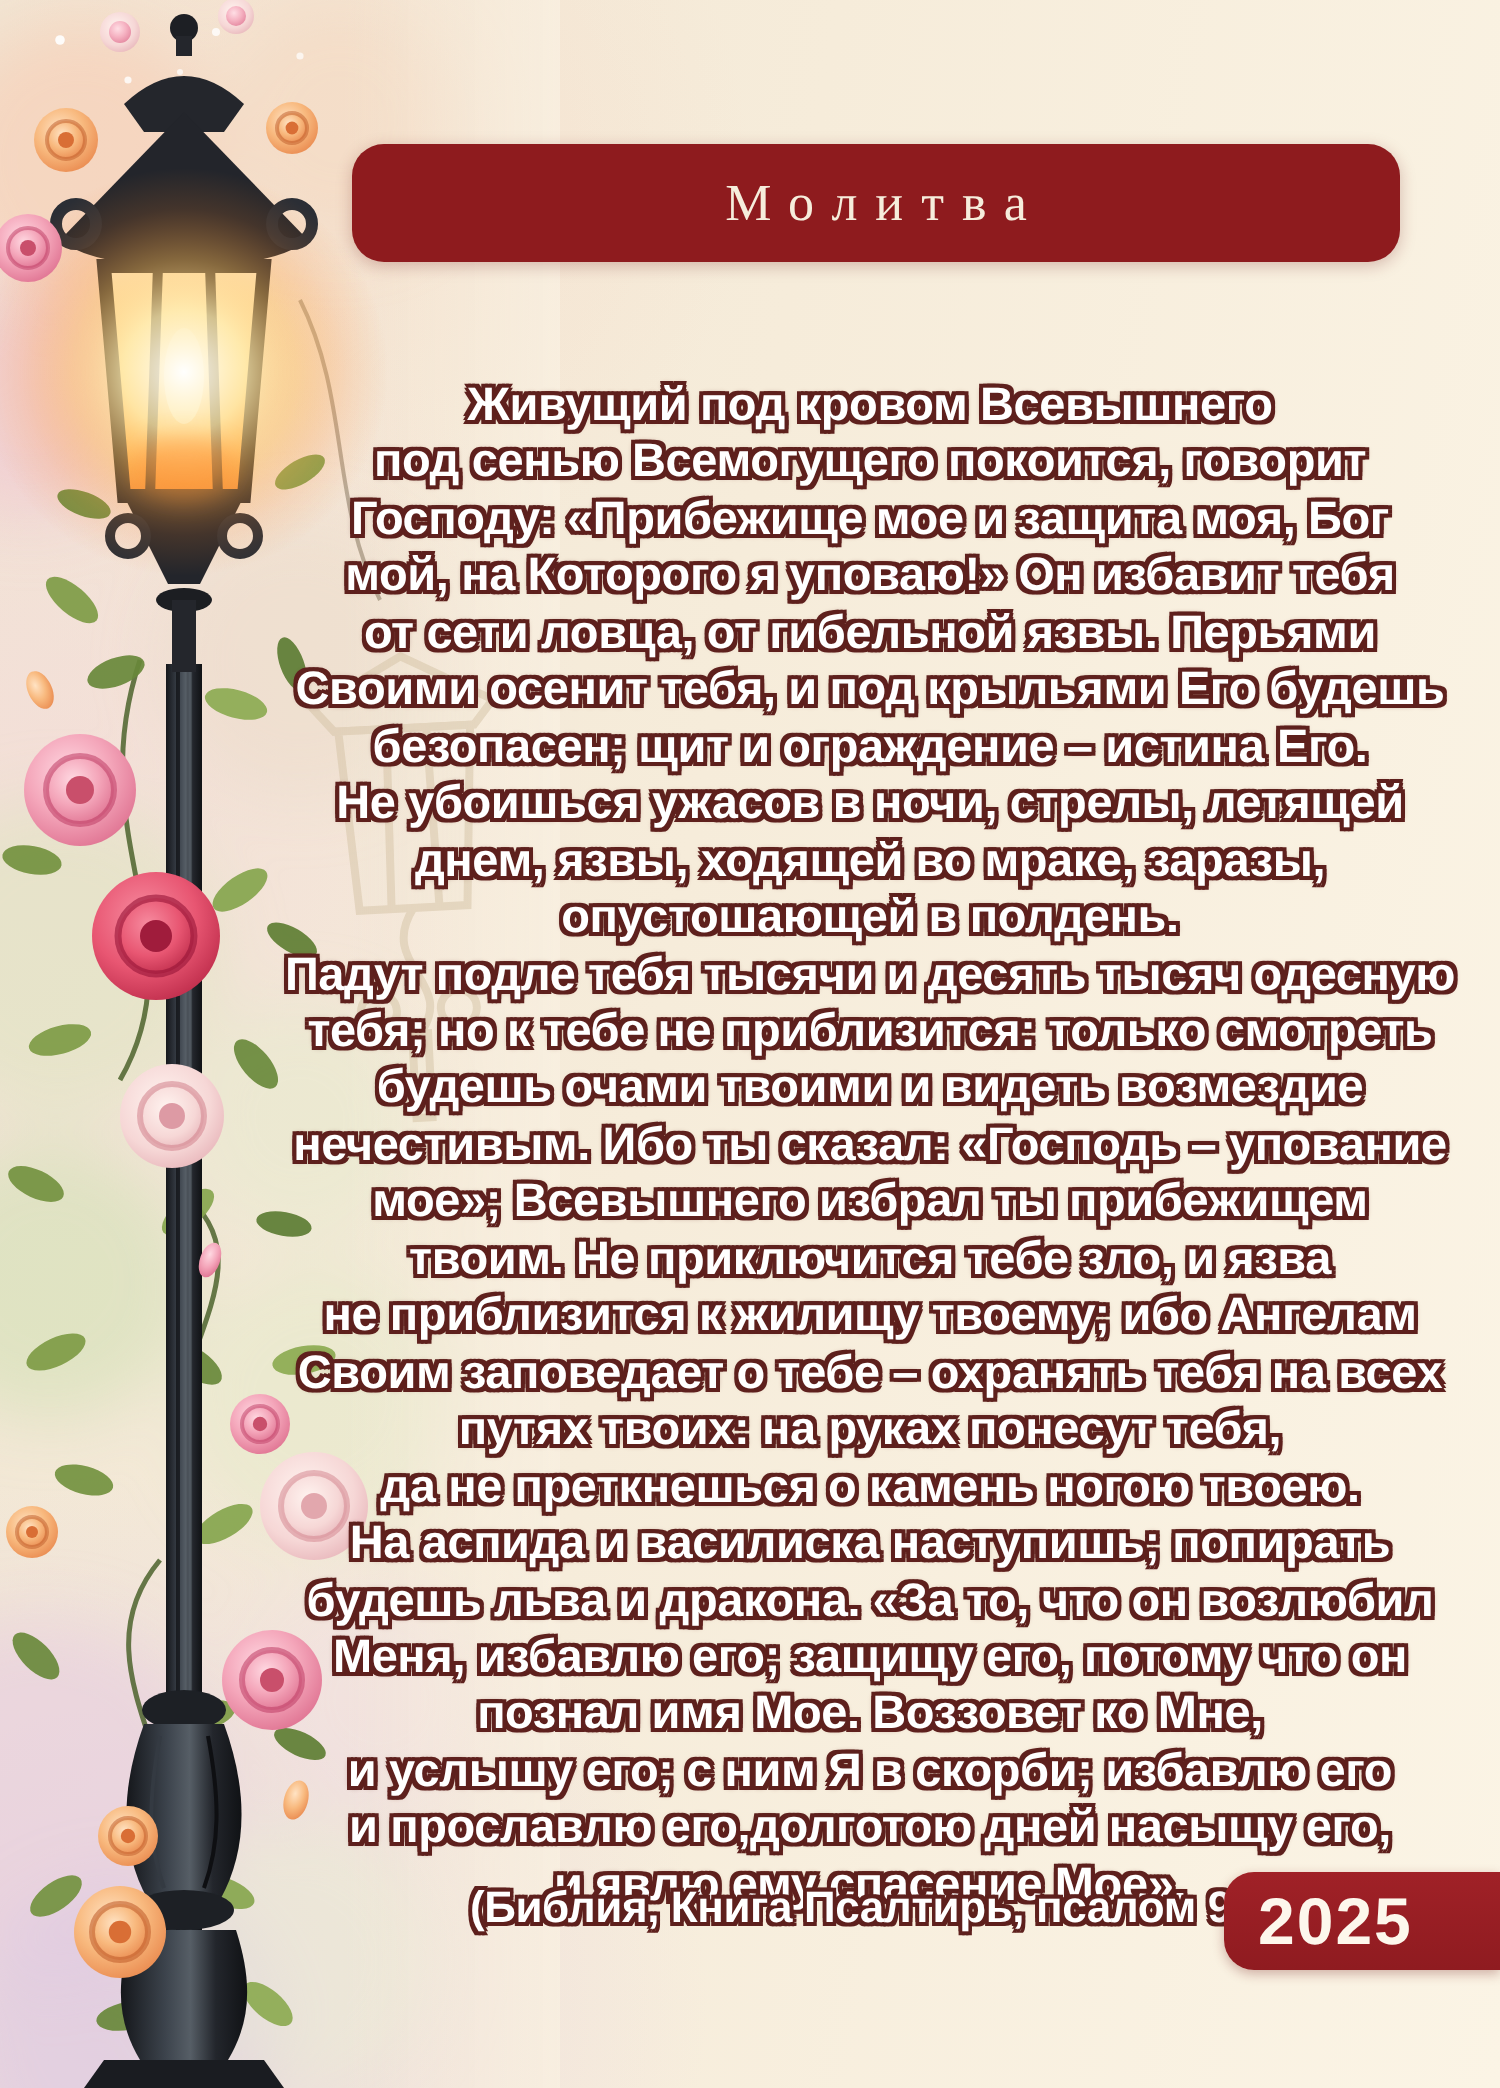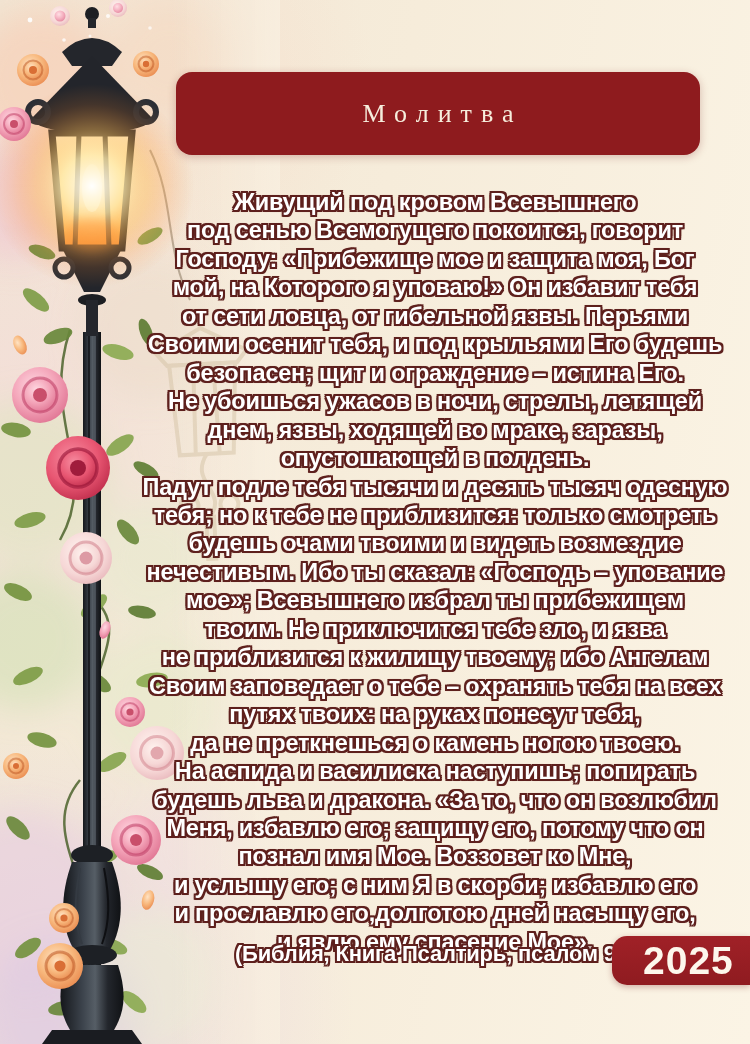--- a/index.html
+++ b/index.html
@@ -7,21 +7,21 @@
   .card{
     position:relative;width:750px;height:1044px;overflow:hidden;
     background:
       radial-gradient(420px 380px at 8% 96%, rgba(226,199,228,.55), rgba(226,199,228,0) 70%),
       radial-gradient(380px 420px at 4% 38%, rgba(244,212,219,.45), rgba(244,212,219,0) 70%),
       radial-gradient(300px 300px at 22% 8%, rgba(248,216,198,.5), rgba(248,216,198,0) 70%),
       linear-gradient(100deg,#f1e6d4 0%, #f6ecda 45%, #fbf4e5 100%);
   }
   .illus{position:absolute;left:0;top:0;z-index:1;}
   .banner{
-    position:absolute;left:176px;top:72px;width:524px;height:83px;z-index:2;
+    position:absolute;left:176px;top:72px;width:524px;height:59px;z-index:2;
     background:var(--banner-red,#8e1b1e);
     border-radius:16px;
     display:flex;flex-direction:row;align-items:center;justify-content:center;
     box-shadow:0 2px 8px rgba(110,20,20,.25);
   }
   .kicker{
     font-family:"Liberation Serif",serif;font-size:26px;line-height:28px;
     color:#f6eddc;letter-spacing:9px;padding-left:9px;white-space:nowrap;
   }
   .title{
@@ -45,22 +45,22 @@
     font-size:22px;font-weight:700;letter-spacing:-.2px;color:var(--text-fill,#fff);
     text-shadow:
       -1.8px -1.8px 0 var(--ink,#5e201d), 0 -1.8px 0 var(--ink,#5e201d), 1.8px -1.8px 0 var(--ink,#5e201d),
       -1.8px 0 0 var(--ink,#5e201d), 1.8px 0 0 var(--ink,#5e201d),
       -1.8px 1.8px 0 var(--ink,#5e201d), 0 1.8px 0 var(--ink,#5e201d), 1.8px 1.8px 0 var(--ink,#5e201d);
   }
   .year-badge{
     position:absolute;left:612px;right:0;top:936px;height:49px;z-index:3;
     background:linear-gradient(180deg,var(--badge-red,#a02127),#8f1b20);
     border-radius:15px 0 0 15px;
-    display:flex;align-items:center;padding-left:31px;box-sizing:border-box;
-    font-size:39px;font-weight:800;letter-spacing:1px;color:#fdf7ec;
+    display:flex;align-items:center;padding-left:17px;box-sizing:border-box;
+    font-size:33px;font-weight:800;letter-spacing:1px;color:#fdf7ec;
     box-shadow:0 2px 6px rgba(110,20,20,.3);
   }
 </style>
 </head>
 <body>
 
 <div class="card">
 
   <svg class="illus" width="280" height="1044" viewBox="0 0 280 1044" aria-label="Винтажный фонарь с розами">
     <defs>

